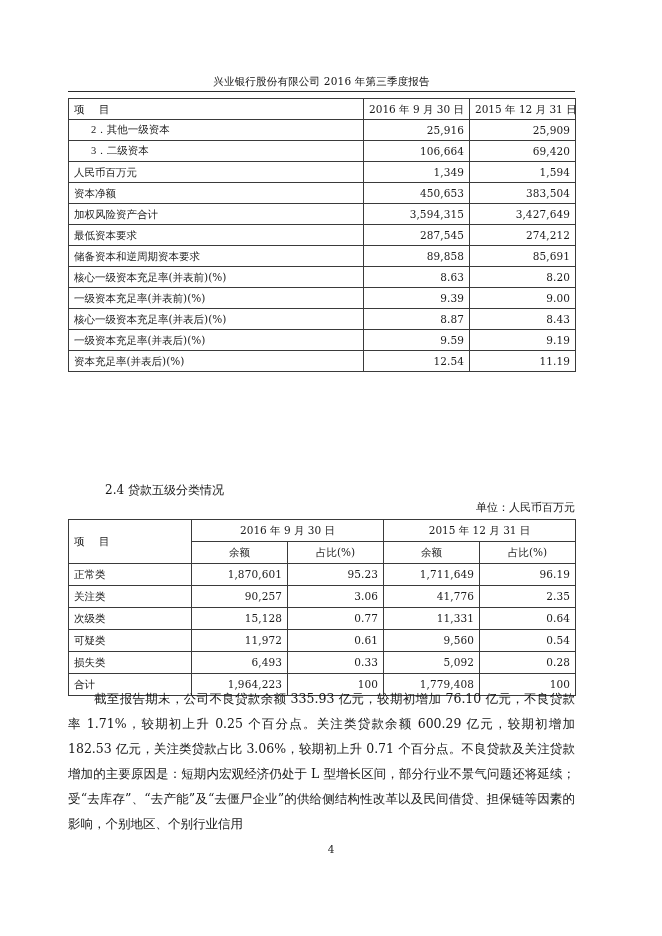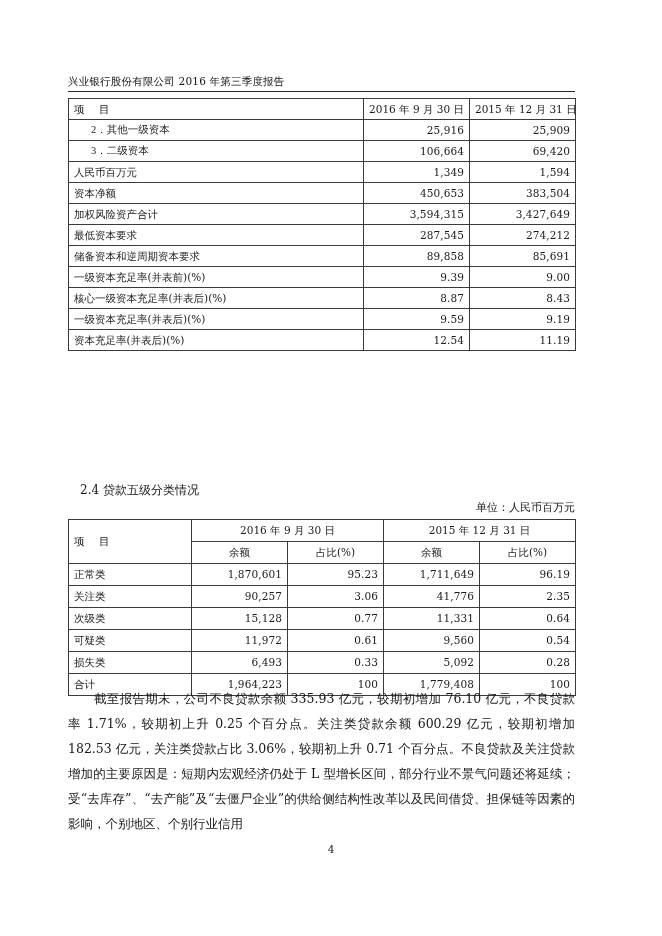--- a/index.html
+++ b/index.html
@@ -20,21 +20,21 @@
     overflow: hidden;
     box-sizing: border-box;
   }
 
   
   .page-header {
     position: absolute;
     left: 68px;
     top: 74px;
     width: 507px;
-    text-align: left;
+    text-align: center;
     font-size: 10.5px;
     line-height: 14px;
     letter-spacing: 0.2px;
     color: #141414;
     white-space: nowrap;
   }
   .header-rule {
     position: absolute;
     left: 68px;
     top: 91px;
@@ -98,21 +98,21 @@
     font-size: 11.5px;
     line-height: 19px;
     text-align: justify;
     color: #161616;
   }
   .notes p { margin: 0; text-indent: 24px; }
 
   
   .section-heading {
     position: absolute;
-    left: 80px;
+    left: 105px;
     top: 481px;
     font-size: 12px;
     line-height: 18px;
     color: #141414;
     white-space: nowrap;
   }
 
   
   .unit-caption {
     position: absolute;
@@ -210,20 +210,25 @@
         </tr>
         <tr>
           <td class="lbl">最低资本要求</td>
           <td class="num">287,545</td>
           <td class="num">274,212</td>
         </tr>
         <tr>
           <td class="lbl">储备资本和逆周期资本要求</td>
           <td class="num">89,858</td>
           <td class="num">85,691</td>
+        </tr>
+        <tr>
+          <td class="lbl">核心一级资本充足率(并表前)(%)</td>
+          <td class="num">8.63</td>
+          <td class="num">8.20</td>
         </tr>
         <tr>
           <td class="lbl">一级资本充足率(并表前)(%)</td>
           <td class="num">9.39</td>
           <td class="num">9.00</td>
         </tr>
         <tr>
           <td class="lbl">核心一级资本充足率(并表后)(%)</td>
           <td class="num">8.87</td>
           <td class="num">8.43</td>

